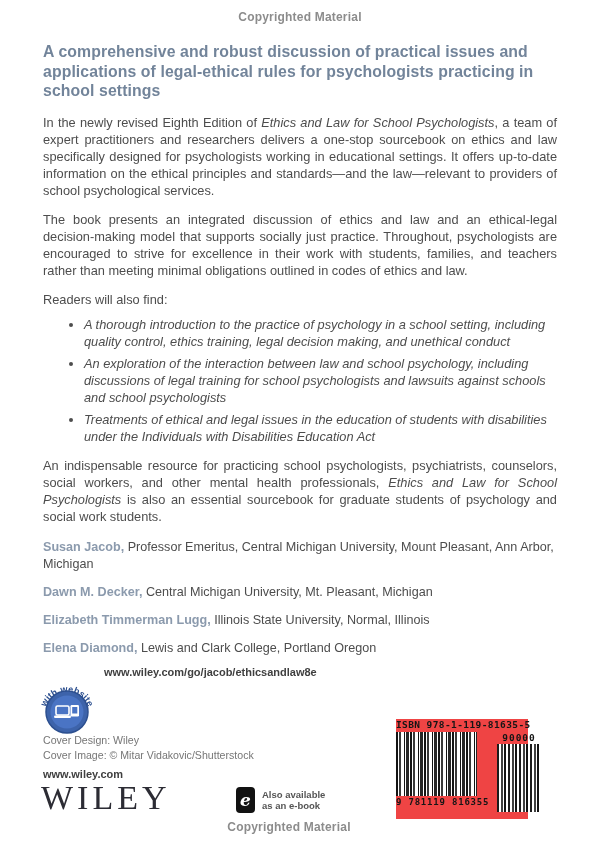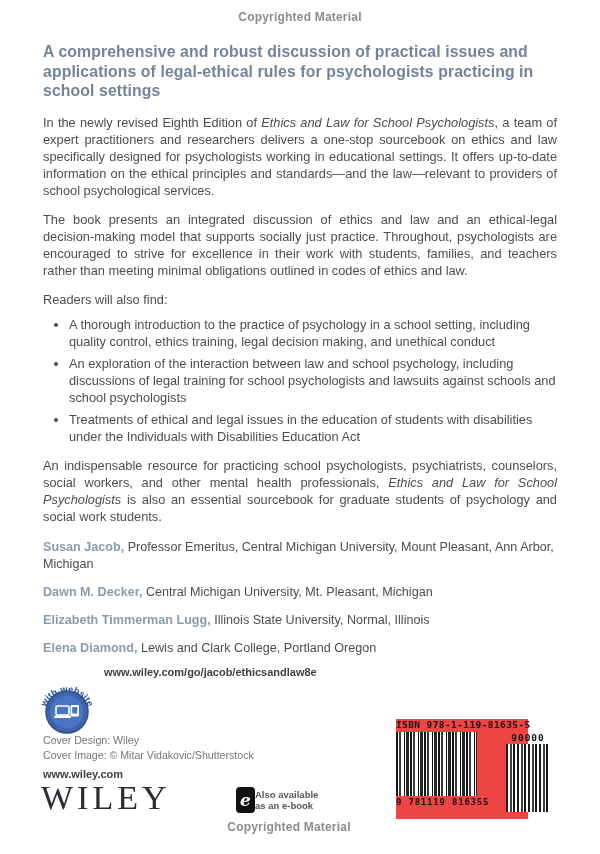--- a/index.html
+++ b/index.html
@@ -11,51 +11,51 @@
   .copyright.top{top:10px;}
   .copyright.bottom{top:820px;right:22px;}
 
   .content{position:absolute;left:43px;top:42px;width:514px;color:#4d4d4d;}
   .headline{margin:0 0 13px 0;color:#72849a;font-size:15.8px;line-height:19.6px;
     font-weight:bold;letter-spacing:0.1px;}
   .para{margin:0 0 12px 0;font-size:12.8px;line-height:17px;text-align:justify;color:#4d4d4d;}
   .para .ital{font-style:italic;}
   .readers{margin:4px 0 8px 0;font-size:12.8px;line-height:17px;color:#4d4d4d;}
   ul.bullets{margin:0 0 12px 0;padding:0 0 0 25px;list-style:disc;}
-  ul.bullets li{font-size:12.8px;line-height:17px;margin:0 0 5px 1px;color:#4d4d4d;text-align:left;}
+  ul.bullets li{font-size:12.8px;line-height:17px;margin:0 0 5px 16px;color:#4d4d4d;text-align:left;font-style:italic;}
   .p-last{margin-bottom:14px;}
 
   .authors{}
   .author-line{font-size:12.6px;line-height:17px;margin:0 0 11px 0;color:#4d4d4d;}
   .author-name{font-weight:bold;color:#8b9aad;}
 
   
   .badge{position:absolute;left:34px;top:672px;width:66px;height:66px;}
   .companion-url{position:absolute;left:104px;top:666px;font-size:11px;font-weight:bold;color:#3f3f3f;}
   .credits{position:absolute;left:43px;top:733px;font-size:10.6px;line-height:15px;color:#767676;}
   .publisher-url{position:absolute;left:43px;top:768px;font-size:11px;font-weight:bold;color:#3f3f3f;}
   .wiley-logo{position:absolute;left:41px;top:779px;font-family:"Liberation Serif",serif;
     font-size:34px;letter-spacing:4px;color:#2c2c34;font-weight:normal;}
 
   .ebook{position:absolute;left:236px;top:787px;display:flex;align-items:center;}
   .ebook-chip{width:19px;height:26px;background:#121212;border-radius:4px;color:#ffffff;
     display:flex;align-items:center;justify-content:center;
     font-family:"DejaVu Serif",serif;font-style:italic;font-weight:bold;font-size:17px;line-height:1;}
-  .ebook-text{font-size:9.5px;line-height:11.5px;color:#555555;font-weight:bold;}
+  .ebook-text{margin-left:7px;font-size:9.5px;line-height:11.5px;color:#555555;font-weight:bold;}
 
   .barcode-block{position:absolute;left:396px;top:719px;width:132px;height:100px;background:#ef4444;}
   .isbn-label{font-family:"DejaVu Sans Mono",monospace;font-size:9.5px;letter-spacing:0.4px;
     color:#151515;white-space:nowrap;font-weight:bold;}
   .barcode-row{display:flex;margin-top:2px;}
   .bc-main{width:81px;}
   .bc-main-bars{height:64px;width:81px;
     background:repeating-linear-gradient(90deg,#141414 0 2px,#fff 2px 3px,#3a3a3a 3px 5px,#fff 5px 8px,#141414 8px 9px,#fff 9px 10px,#262626 10px 13px,#fff 13px 14px);}
   .bc-digits{font-family:"DejaVu Sans Mono",monospace;font-size:9px;letter-spacing:0.8px;
     color:#151515;white-space:nowrap;margin-top:1px;font-weight:bold;}
-  .bc-addon{width:44px;margin-left:23px;padding-left:6px;}
+  .bc-addon{width:44px;margin-left:14px;padding-left:6px;}
   .bc-addon-label{font-family:"DejaVu Sans Mono",monospace;font-size:9.5px;letter-spacing:1px;
     color:#151515;text-align:center;font-weight:bold;}
   .bc-addon-bars{height:68px;width:44px;margin-top:1px;
     background:repeating-linear-gradient(90deg,#1c1c1c 0 2px,#fff 2px 4px,#404040 4px 6px,#fff 6px 7px,#141414 7px 9px,#fff 9px 11px);}
 </style>
 </head>
 <body>
 
 <div class="cover">
 

